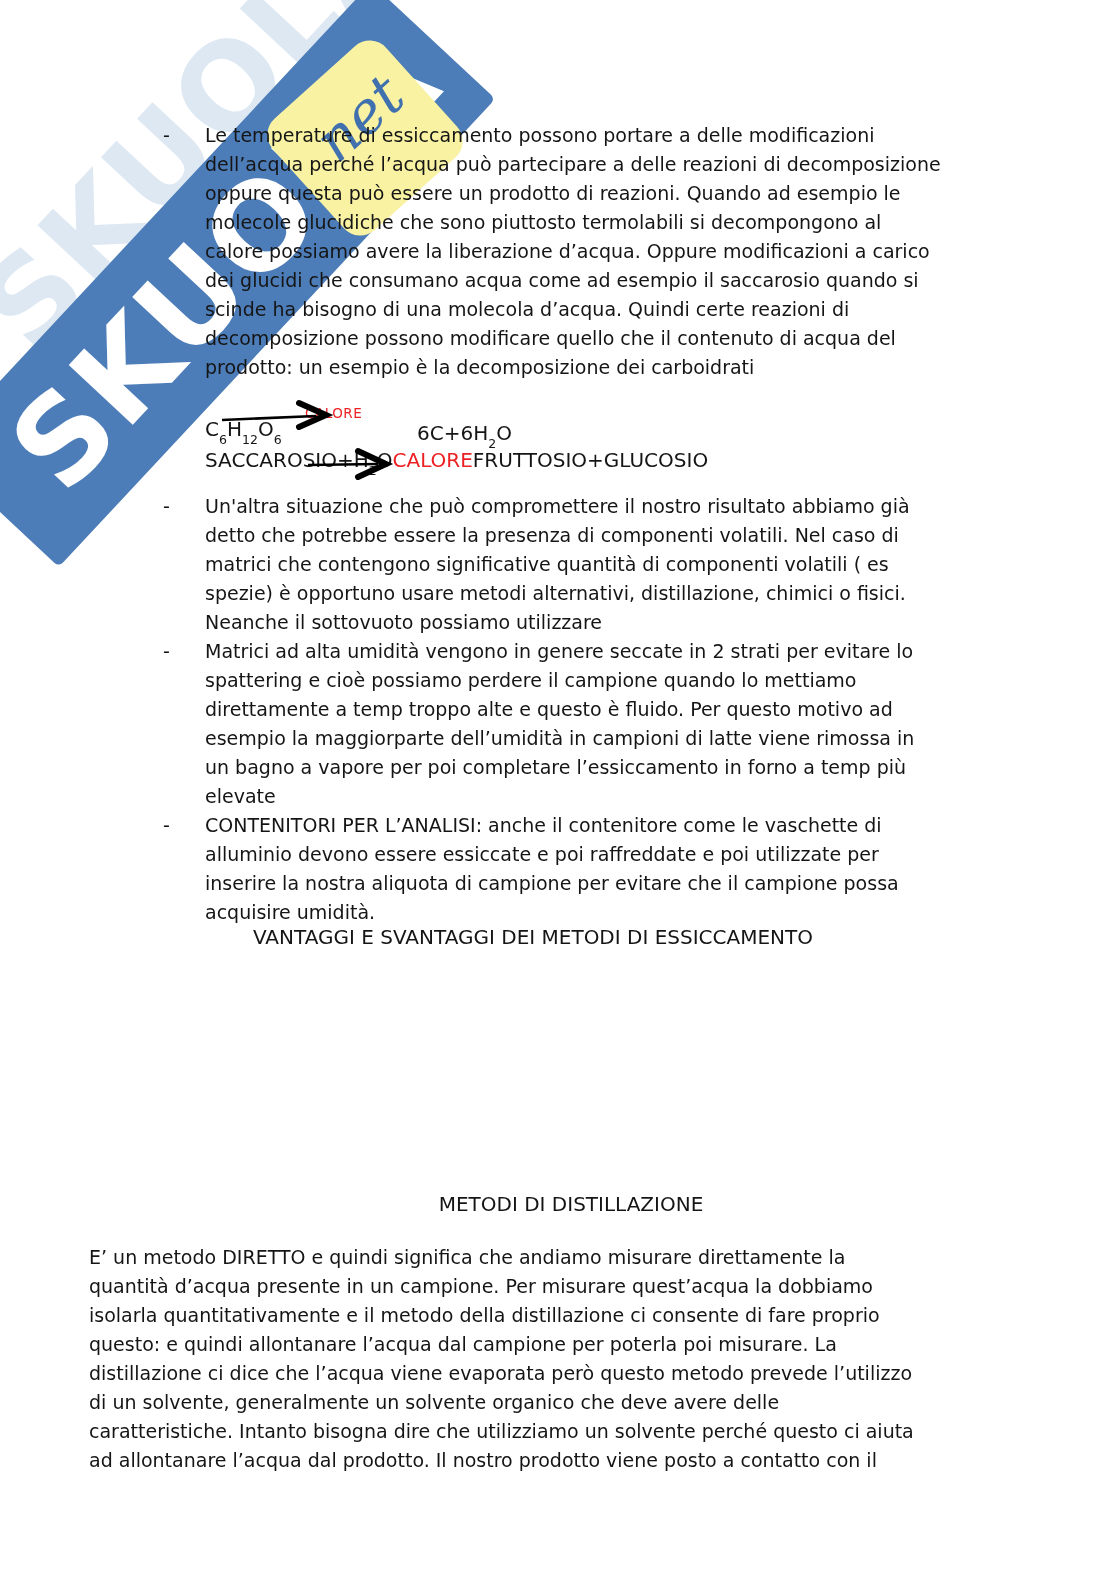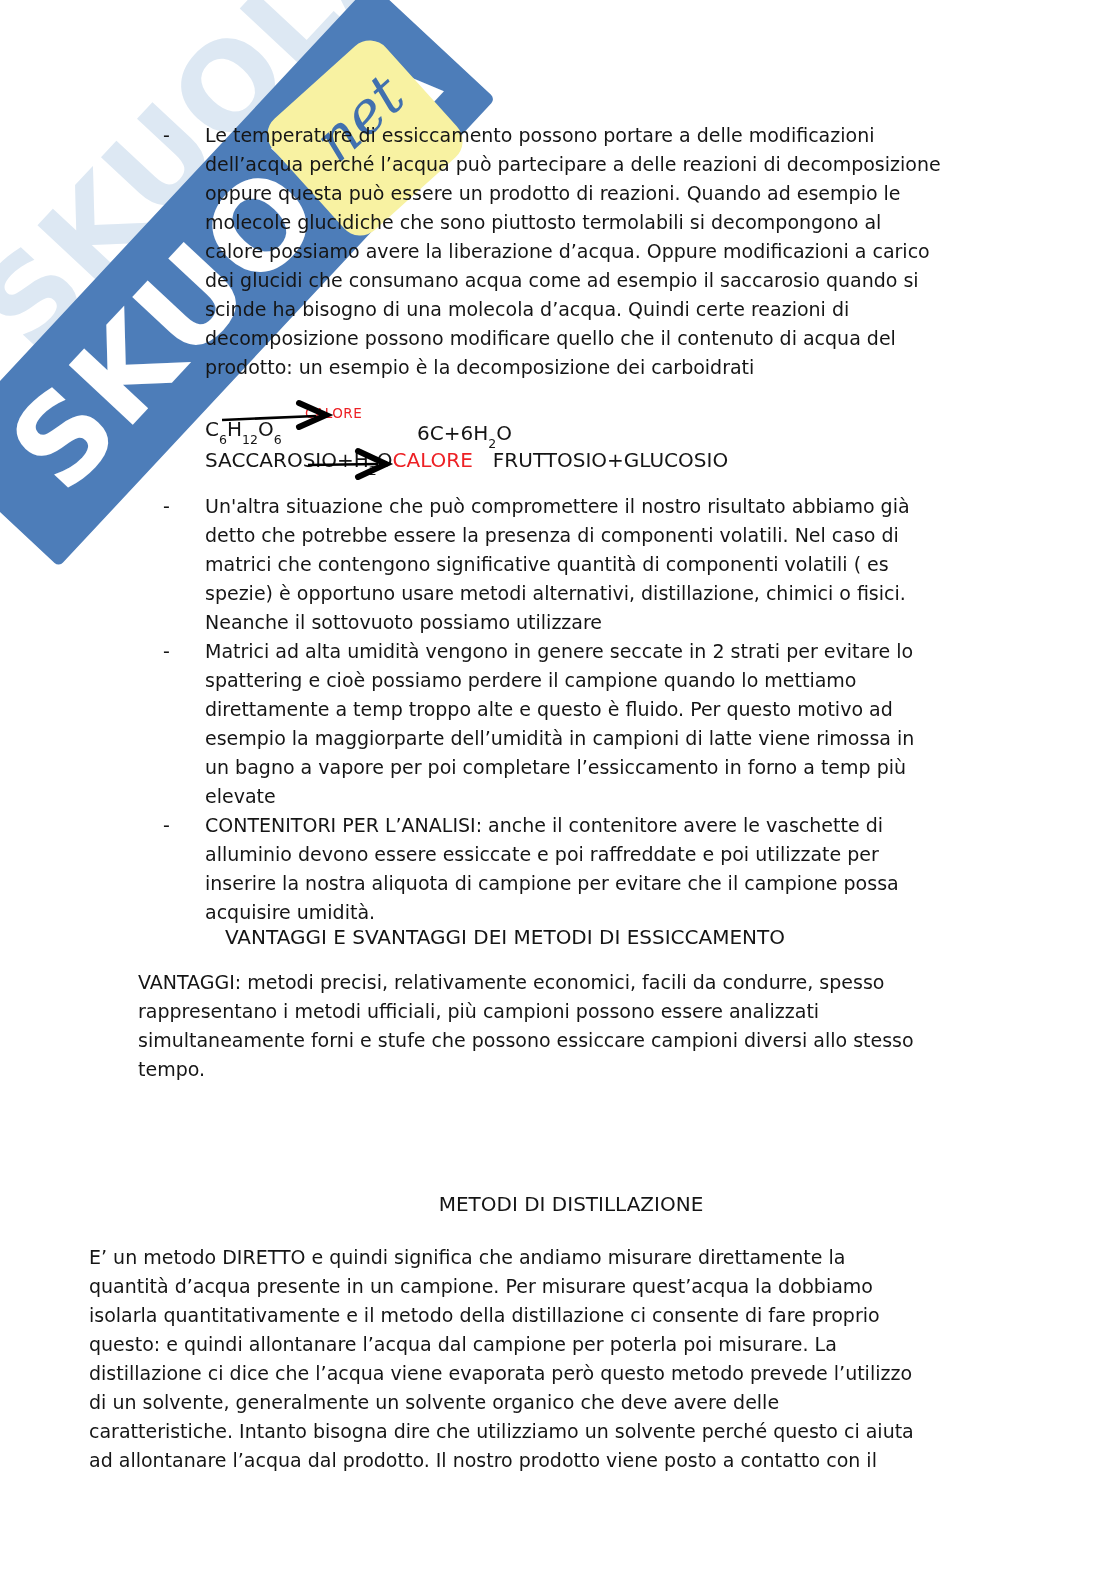--- a/index.html
+++ b/index.html
@@ -54,21 +54,21 @@
   .bullet .btxt{flex:0 0 840px;font-size:19px;line-height:29px;white-space:pre-line;}
   .formula{position:absolute;font-size:20px;line-height:26px;white-space:nowrap;}
   sub{font-size:12.5px;line-height:0;position:relative;top:3px;}
   .red{color:#ed2024;}
   .cal-small{
     position:absolute;left:305px;top:405px;
     font-size:13.5px;letter-spacing:0.5px;color:#ed2024;z-index:2;
   }
   .heading{position:absolute;font-size:20px;line-height:29px;text-align:center;}
   .arrows{position:absolute;inset:0;z-index:3;pointer-events:none;}
-  .sp-left{margin-left:20px;}
+  .sp-left{margin-left:0;}
 </style>
 </head>
 <body>
 
 <div class="page">
 
   <div class="wm">
     <div class="wm-echo">SKUOLA</div>
     <div class="wm-script">il paradiso</div>
     <div class="wm-band">SKUOLA</div>
@@ -118,33 +118,29 @@
         <span class="dash">-</span>
         <div class="btxt">Matrici ad alta umidità vengono in genere seccate in 2 strati per evitare lo
 spattering e cioè possiamo perdere il campione quando lo mettiamo
 direttamente a temp troppo alte e questo è fluido. Per questo motivo ad
 esempio la maggiorparte dell’umidità in campioni di latte viene rimossa in
 un bagno a vapore per poi completare l’essiccamento in forno a temp più
 elevate</div>
       </div>
       <div class="bullet">
         <span class="dash">-</span>
-        <div class="btxt">CONTENITORI PER L’ANALISI: anche il contenitore avere le vaschette di
+        <div class="btxt">CONTENITORI PER L’ANALISI: anche il contenitore come le vaschette di
 alluminio devono essere essiccate e poi raffreddate e poi utilizzate per
 inserire la nostra aliquota di campione per evitare che il campione possa
 acquisire umidità.</div>
       </div>
     </div>
 
-    <div class="heading" style="left:0;top:923px;width:1010px;">VANTAGGI E SVANTAGGI DEI METODI DI ESSICCAMENTO</div>
+    <div class="heading" style="left:0;top:923px;width:1010px;padding-left:28px;">VANTAGGI E SVANTAGGI DEI METODI DI ESSICCAMENTO</div>
 
-    <div class="blk" style="left:138px;top:968px;width:910px;">VANTAGGI: metodi precisi, relativamente economici, facili da condurre, spesso
-rappresentano i metodi ufficiali, più campioni possono essere analizzati
-simultaneamente forni e stufe che possono essiccare campioni diversi allo stesso
-tempo.</div>
 
 
     <div class="heading" style="left:136px;top:1190px;width:870px;">METODI DI DISTILLAZIONE</div>
 
     <div class="blk" style="left:89px;top:1243px;width:960px;">E’ un metodo DIRETTO e quindi significa che andiamo misurare direttamente la
 quantità d’acqua presente in un campione. Per misurare quest’acqua la dobbiamo
 isolarla quantitativamente e il metodo della distillazione ci consente di fare proprio
 questo: e quindi allontanare l’acqua dal campione per poterla poi misurare. La
 distillazione ci dice che l’acqua viene evaporata però questo metodo prevede l’utilizzo
 di un solvente, generalmente un solvente organico che deve avere delle

